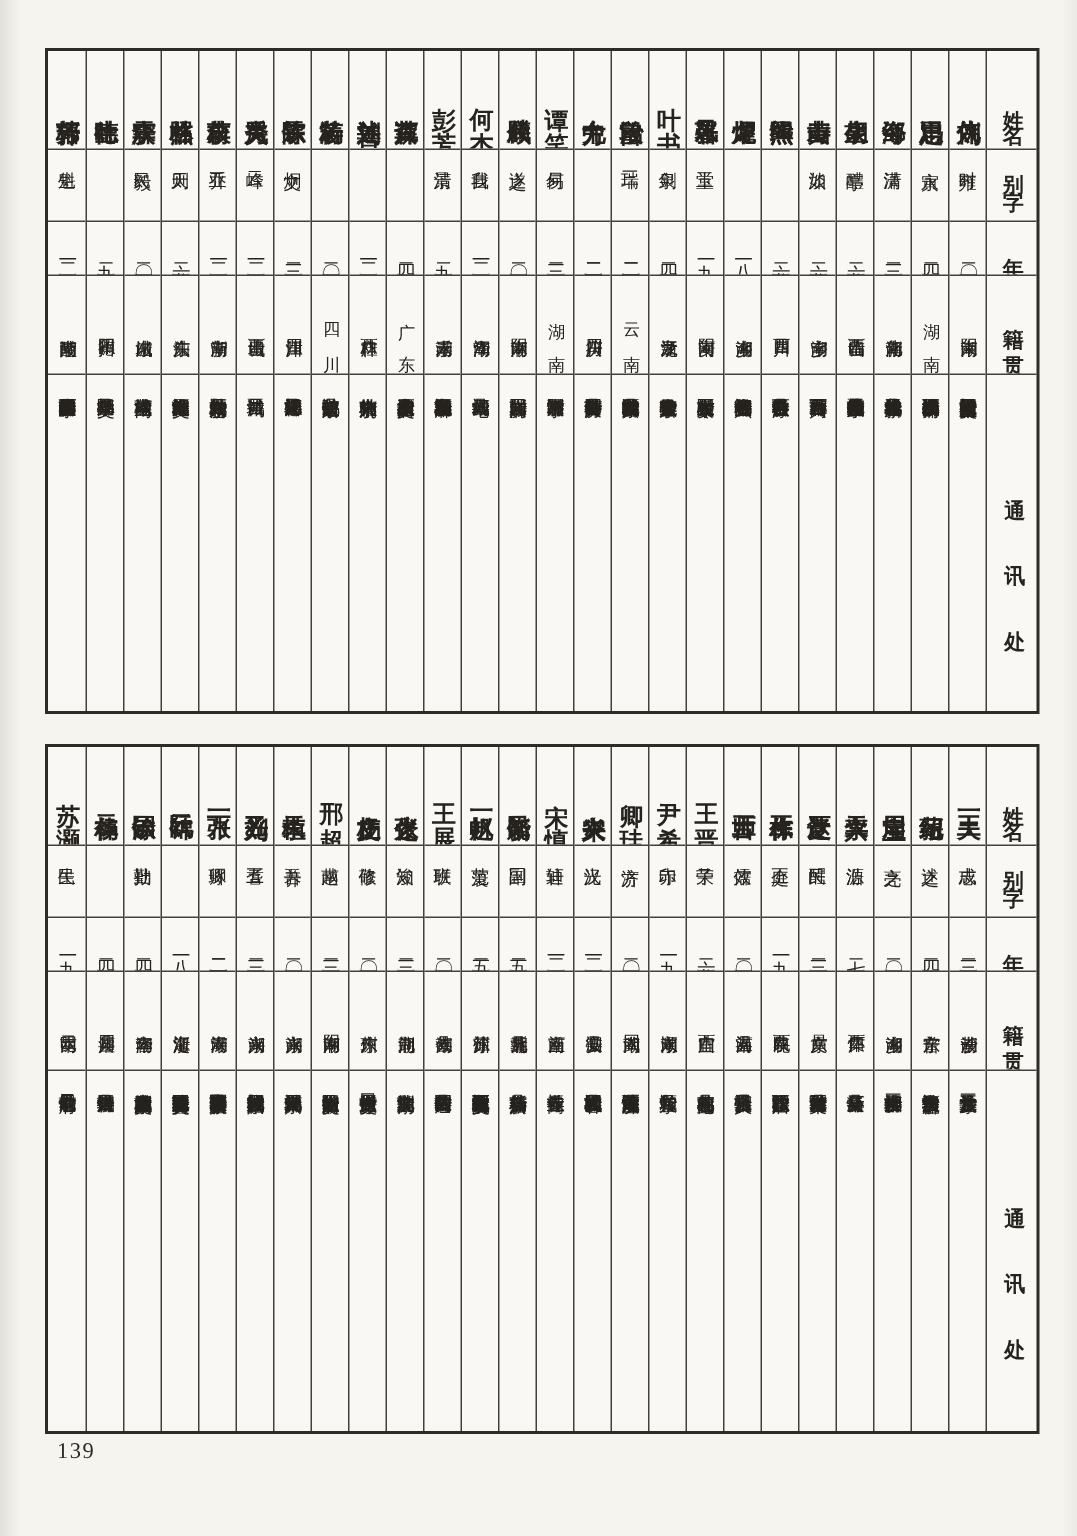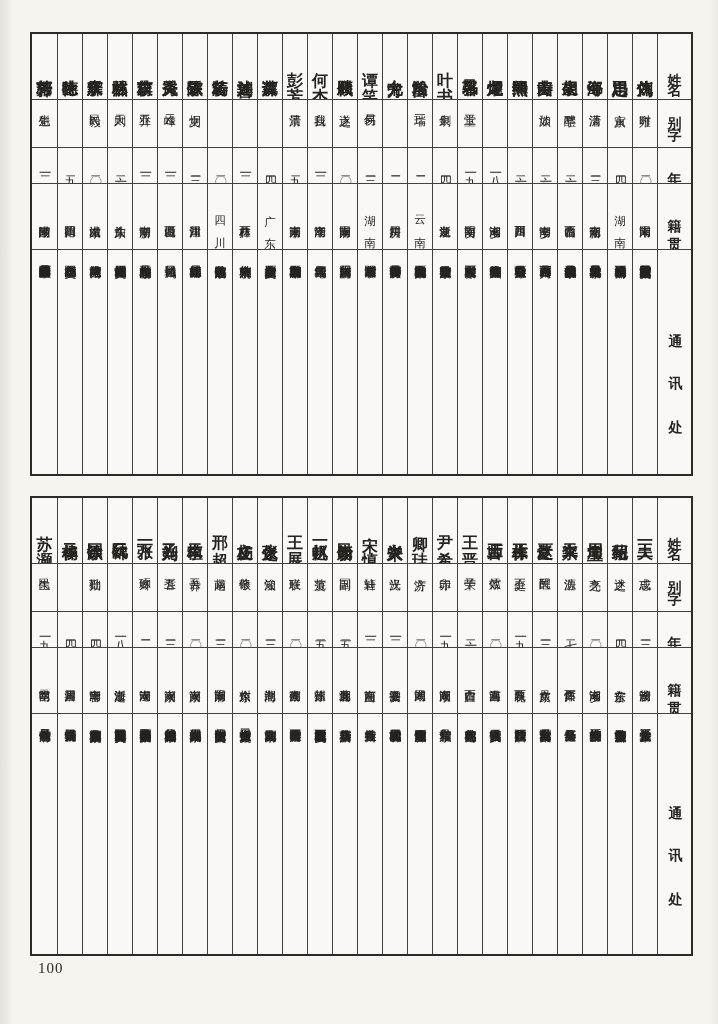--- a/index.html
+++ b/index.html
@@ -1005,13 +1005,13 @@
       </div>
     <div class="cell c-native">
         <span class="vtxt wrapnat">云南昆明</span>
       </div>
     <div class="cell c-addr">
         <span class="vtxt">云南府铁局巷廿七号</span>
       </div>
   </div>
 </div>
 
-<div class="page-num">100</div>
+<div class="page-num">139</div>
 
 </body></html>

